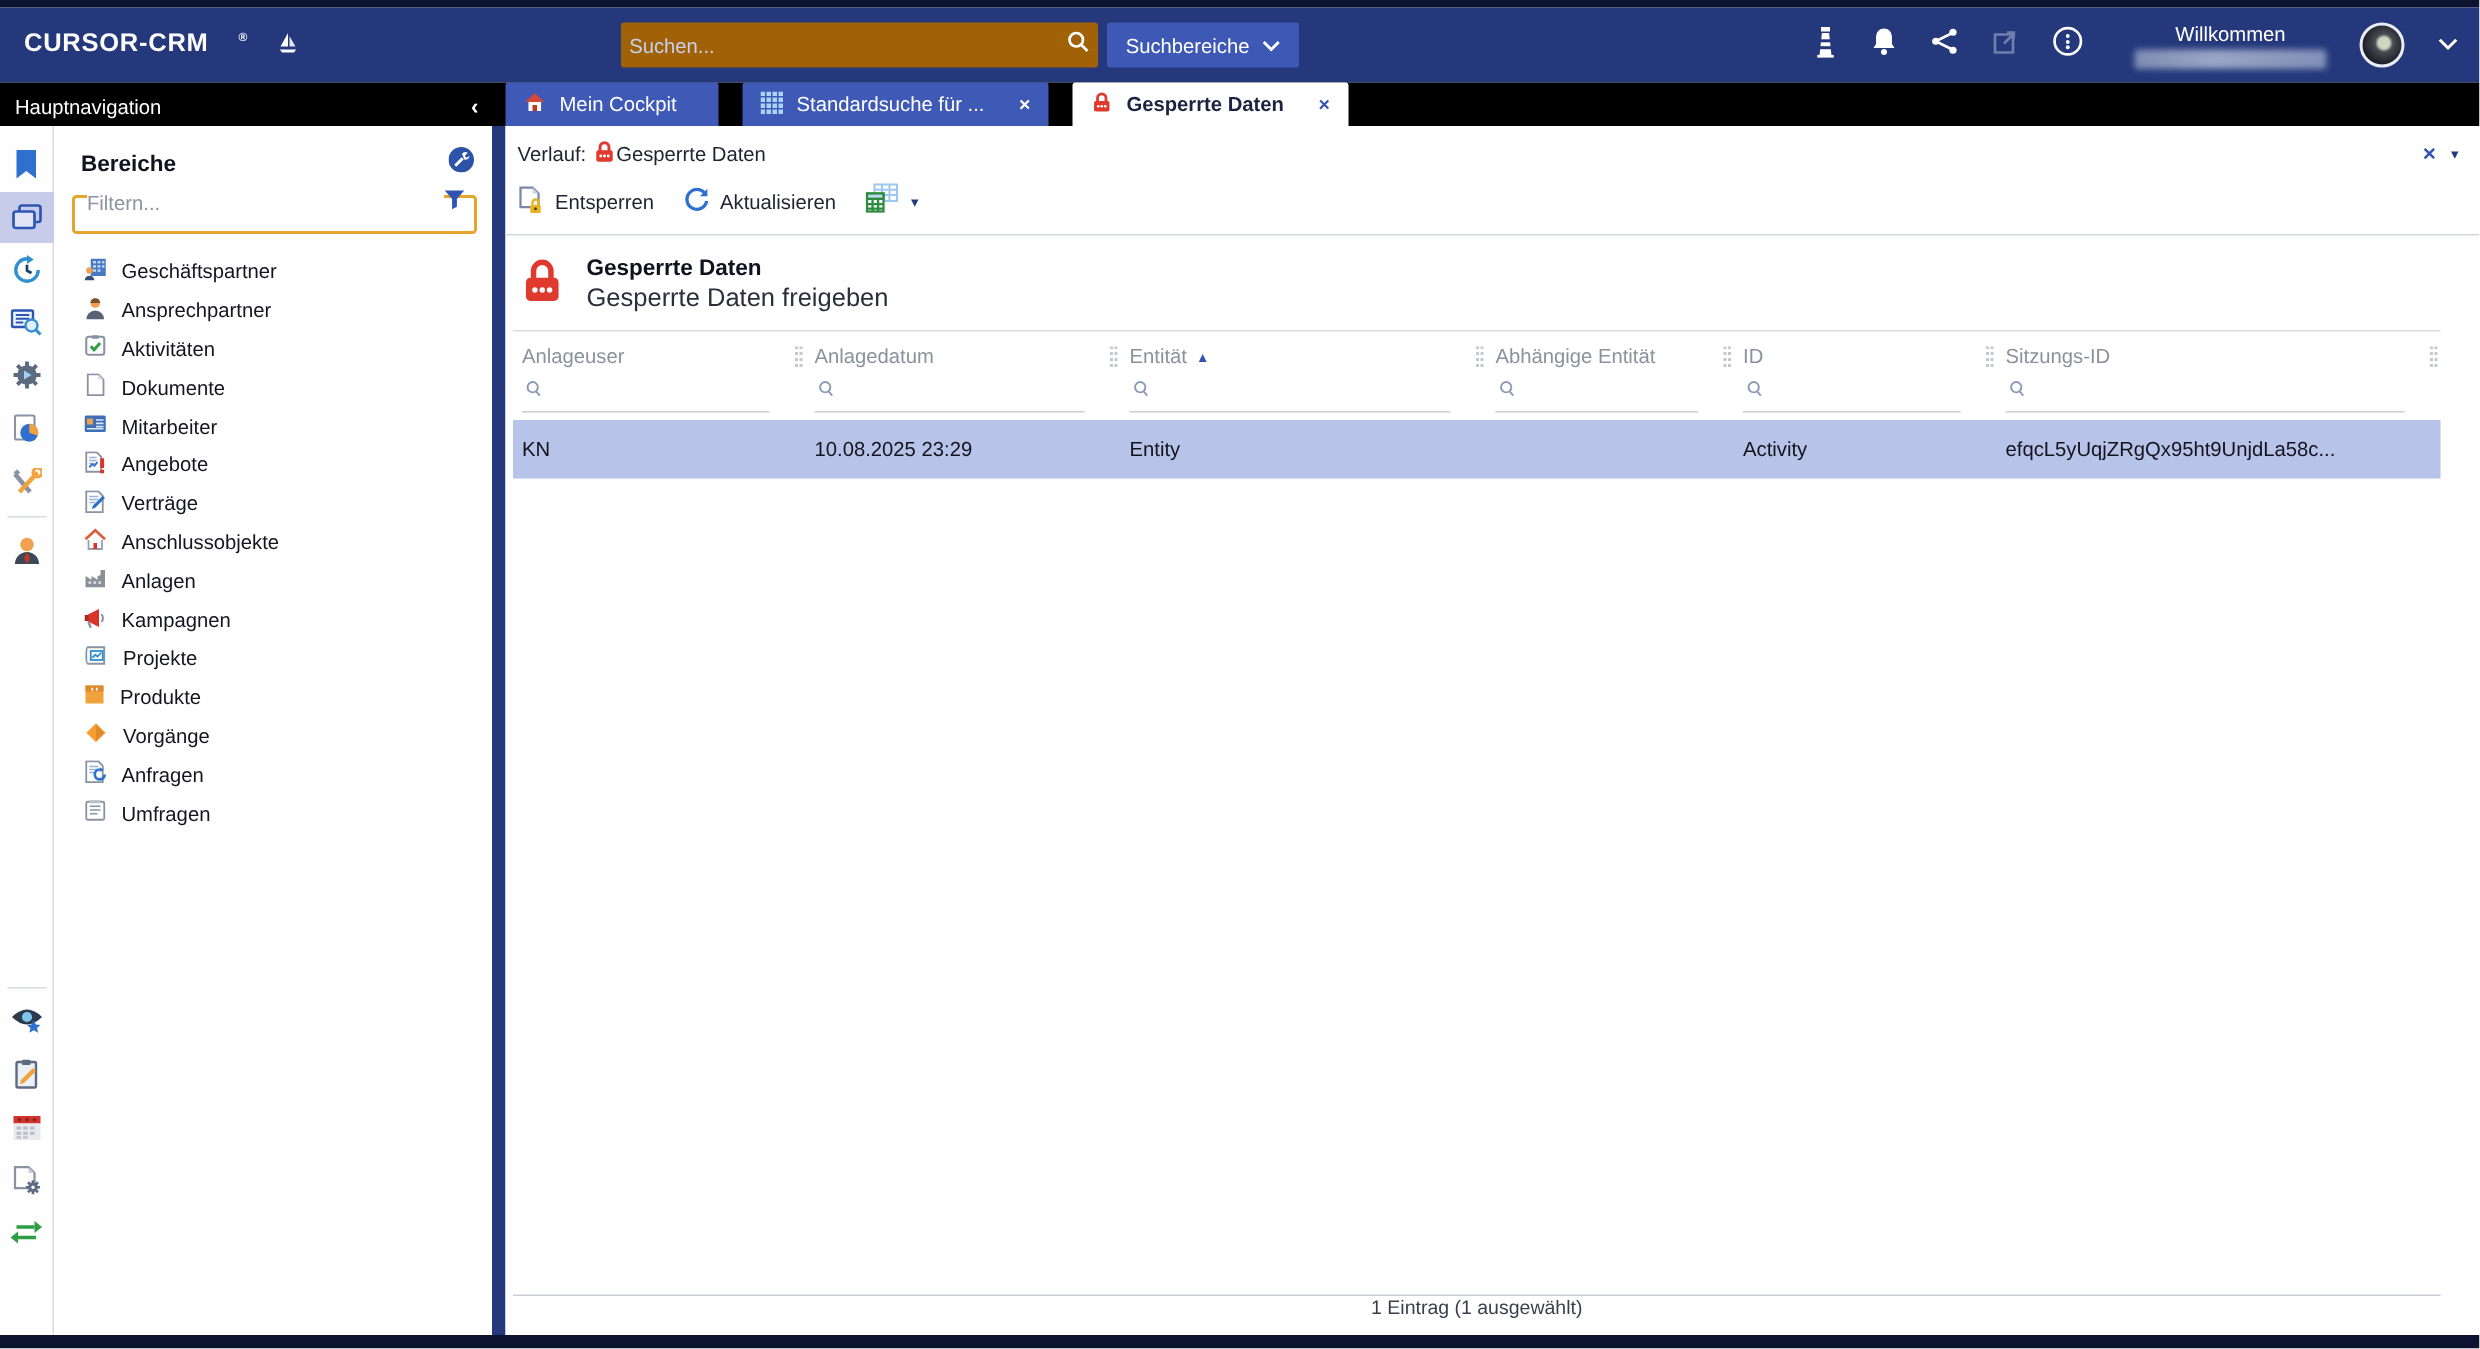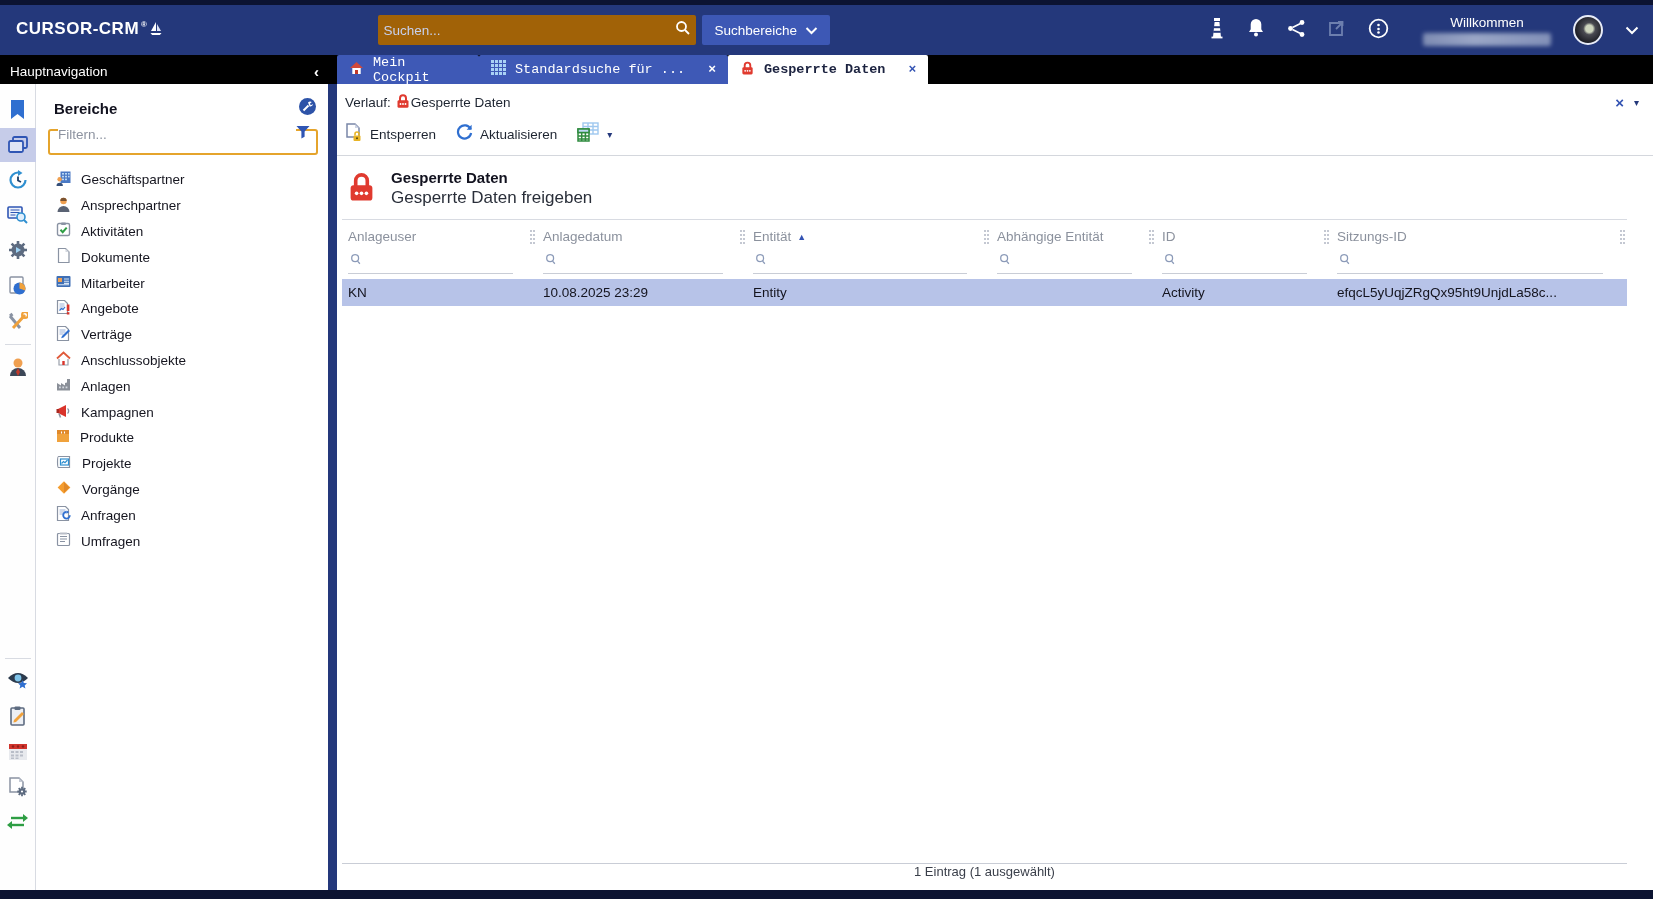--- a/index.html
+++ b/index.html
@@ -7,39 +7,39 @@
   body { font-family:"Liberation Sans", sans-serif; background:#fff; color:#1b2130; }
   .screen { width:1653px; height:899px; display:flex; flex-direction:column; background:#fff; position:relative; }
 
   
   .strip { background:#0c1331; flex:0 0 auto; }
   .strip.top { height:5px; }
   .strip.bottom { height:9px; }
 
   
   .topbar { height:50px; background:#24387b; display:flex; align-items:center; padding:0 14px 0 16px; flex:0 0 auto; }
-  .logo { color:#fff; font-size:17px; font-weight:bold; letter-spacing:.5px; display:flex; align-items:flex-start; gap:2px; }
+  .logo { color:#fff; font-size:17px; font-weight:bold; letter-spacing:.5px; display:flex; align-items:flex-start; gap:20px; }
   .logo sup { font-size:8px; margin-top:1px; }
   .logo svg { margin-top:2px; }
   .search-group { display:flex; align-items:center; gap:6px; margin-left:215px; }
   .search-box { width:318px; height:30px; background:#a16207; border:none; border-radius:2px; display:flex; align-items:center; padding:0 5px; }
   .search-box input { flex:1; background:transparent; border:none; outline:none; color:#dbe2f6; font-size:13.5px; font-family:"Liberation Sans", sans-serif; }
   .search-box input::placeholder { color:#c7d1ef; }
   .scope-btn { height:30px; background:#3d58b5; border:none; border-radius:2px; color:#fff; font-size:13.5px; display:flex; align-items:center; gap:8px; padding:0 12px; cursor:pointer; font-family:"Liberation Sans", sans-serif; }
   .top-icons { margin-left:auto; display:flex; align-items:center; gap:22px; }
   .welcome { display:flex; flex-direction:column; align-items:center; margin-left:12px; }
   .welcome-label { color:#fff; font-size:13.5px; }
   .redacted { width:128px; height:13px; margin-top:3px; border-radius:2px; background:linear-gradient(90deg,#7e8cb3,#9aa6c6 40%,#8290b8); filter:blur(2px); }
   .avatar { width:30px; height:30px; border-radius:50%; border:2px solid #e8ecf8; background:radial-gradient(circle at 55% 45%, #cfd6bf 0 18%, #4a4a52 30%, #17181f 75%); }
 
   
   .secondbar { height:29px; background:#000000; display:flex; align-items:flex-end; flex:0 0 auto; }
   .hauptnav { width:337px; flex:0 0 auto; display:flex; align-items:center; color:#fff; font-size:13.5px; padding:0 18px 5px 10px; }
   .hauptnav .collapse { margin-left:auto; color:#fff; font-size:15px; font-weight:bold; cursor:pointer; line-height:1; }
-  .tabs { display:flex; gap:0; align-items:flex-end;font-family:Liberation Mono, monospace; }
+  .tabs { display:flex; gap:16px; align-items:flex-end; }
   .tab { height:29px; background:#3e59b6; color:#fff; font-size:13.5px; display:flex; align-items:center; gap:9px; padding:0 12px; border-top-left-radius:2px; border-top-right-radius:2px; cursor:pointer; }
   .tab .x { font-size:13px; font-weight:bold; color:#fff; margin-left:14px; cursor:pointer; }
   .tab.active { background:#fff; color:#1c2340; font-weight:bold; }
   .tab.active .x { color:#3353b3; }
   .tab.first { width:142px; }
 
   
   .body { flex:1; display:flex; min-height:0; }
 
   
@@ -80,21 +80,21 @@
   
   .grid-wrap { flex:1; margin:0 26px 0 5px; border-top:1px solid #d8dbe2; display:flex; flex-direction:column; min-height:0; }
   .grid-cols { display:grid; grid-template-columns:195px 210px 244px 165px 175px 1fr; }
   .hcell { position:relative; padding:9px 10px 0 6px; }
   .hcell .label { font-size:13.5px; color:#8b919d; display:flex; align-items:center; gap:6px; white-space:nowrap; }
   .hcell .sort { color:#3353b3; font-size:9px; }
   .hcell .handle { position:absolute; right:2px; top:10px; width:5px; height:14px;
      background:repeating-linear-gradient(to bottom,#c4c8d2 0 2px,transparent 2px 4px),repeating-linear-gradient(to bottom,#c4c8d2 0 2px,transparent 2px 4px);
      background-size:2px 100%,2px 100%; background-position:0 0,3px 0; background-repeat:no-repeat; }
   .hcell .filter { margin-top:7px; border-bottom:1px solid #c9cdd6; padding:0 0 4px 2px; width:calc(100% - 14px); }
-  .row { display:grid; grid-template-columns:195px 210px 244px 165px 175px 1fr; height:27px; align-items:center; margin-top:5px; cursor:pointer; }
+  .row { display:grid; grid-template-columns:195px 210px 244px 165px 175px 1fr; height:39px; align-items:center; margin-top:5px; cursor:pointer; }
   .row.selected { background:#b7c3e8; }
   .cell { font-size:13.5px; color:#14141e; padding-left:6px; white-space:nowrap; overflow:hidden; text-overflow:ellipsis; }
   .grid-body-space { flex:1; }
   .grid-footer { border-top:1px solid #c9cdd6; height:27px; display:flex; align-items:flex-start; justify-content:center; font-size:13px; color:#3a3f4a; }
 </style>
 </head>
 <body>
 
 <div class="screen">
   <div class="strip top"></div>
@@ -439,34 +439,34 @@
         <li class="nav-item">
           <span><svg width="15" height="14" viewBox="0 0 15 14">
                 <path d="M2 5l8-4v12L2 9z" fill="#d9342b"></path>
                 <rect x="0.5" y="5" width="2.5" height="4" fill="#a82a22"></rect>
                 <path d="M11.5 4.5c1.5 1 1.5 4 0 5" fill="none" stroke="#8a93a3" stroke-width="1.4"></path>
                 <path d="M3 9.5l1.5 4" stroke="#8a93a3" stroke-width="1.6"></path>
               </svg></span>
           <span>Kampagnen</span>
         </li>
         <li class="nav-item">
+          <span><svg width="16" height="14" viewBox="0 0 16 14">
+                <path d="M2.5 1.5c-1.3 0-1.3 11 0 11h11v-11z" fill="#fff" stroke="#8a93a3" stroke-width="1.2"></path>
+                <rect x="4.5" y="4" width="8" height="6" fill="none" stroke="#2f8fd0" stroke-width="1.2"></rect>
+                <path d="M5.5 8.5l2-2 1.5 1.2 2.5-2.7" fill="none" stroke="#2f8fd0" stroke-width="1.2"></path>
+              </svg></span>
+          <span>Projekte</span>
+        </li>
+        <li class="nav-item">
           <span><svg width="14" height="14" viewBox="0 0 14 14">
                 <rect x="1" y="1" width="12" height="12" fill="#f0a23c"></rect>
                 <rect x="1" y="1" width="12" height="4" fill="#e0892a"></rect>
                 <path d="M5.5 2.5v2M8.5 2.5v2" stroke="#fff" stroke-width="1.1"></path>
               </svg></span>
           <span>Produkte</span>
-        </li>
-        <li class="nav-item">
-          <span><svg width="16" height="14" viewBox="0 0 16 14">
-                <path d="M2.5 1.5c-1.3 0-1.3 11 0 11h11v-11z" fill="#fff" stroke="#8a93a3" stroke-width="1.2"></path>
-                <rect x="4.5" y="4" width="8" height="6" fill="none" stroke="#2f8fd0" stroke-width="1.2"></rect>
-                <path d="M5.5 8.5l2-2 1.5 1.2 2.5-2.7" fill="none" stroke="#2f8fd0" stroke-width="1.2"></path>
-              </svg></span>
-          <span>Projekte</span>
         </li>
         <li class="nav-item">
           <span><svg width="16" height="15" viewBox="0 0 16 15">
                 <rect x="3.5" y="3" width="9" height="9" fill="#f59d2f" transform="rotate(45 8 7.5)"></rect>
                 <path d="M8 2.2L13.3 7.5 8 12.8" fill="#e0892a" transform="rotate(0)"></path>
               </svg></span>
           <span>Vorgänge</span>
         </li>
         <li class="nav-item">
           <span><svg width="15" height="15" viewBox="0 0 15 15">

